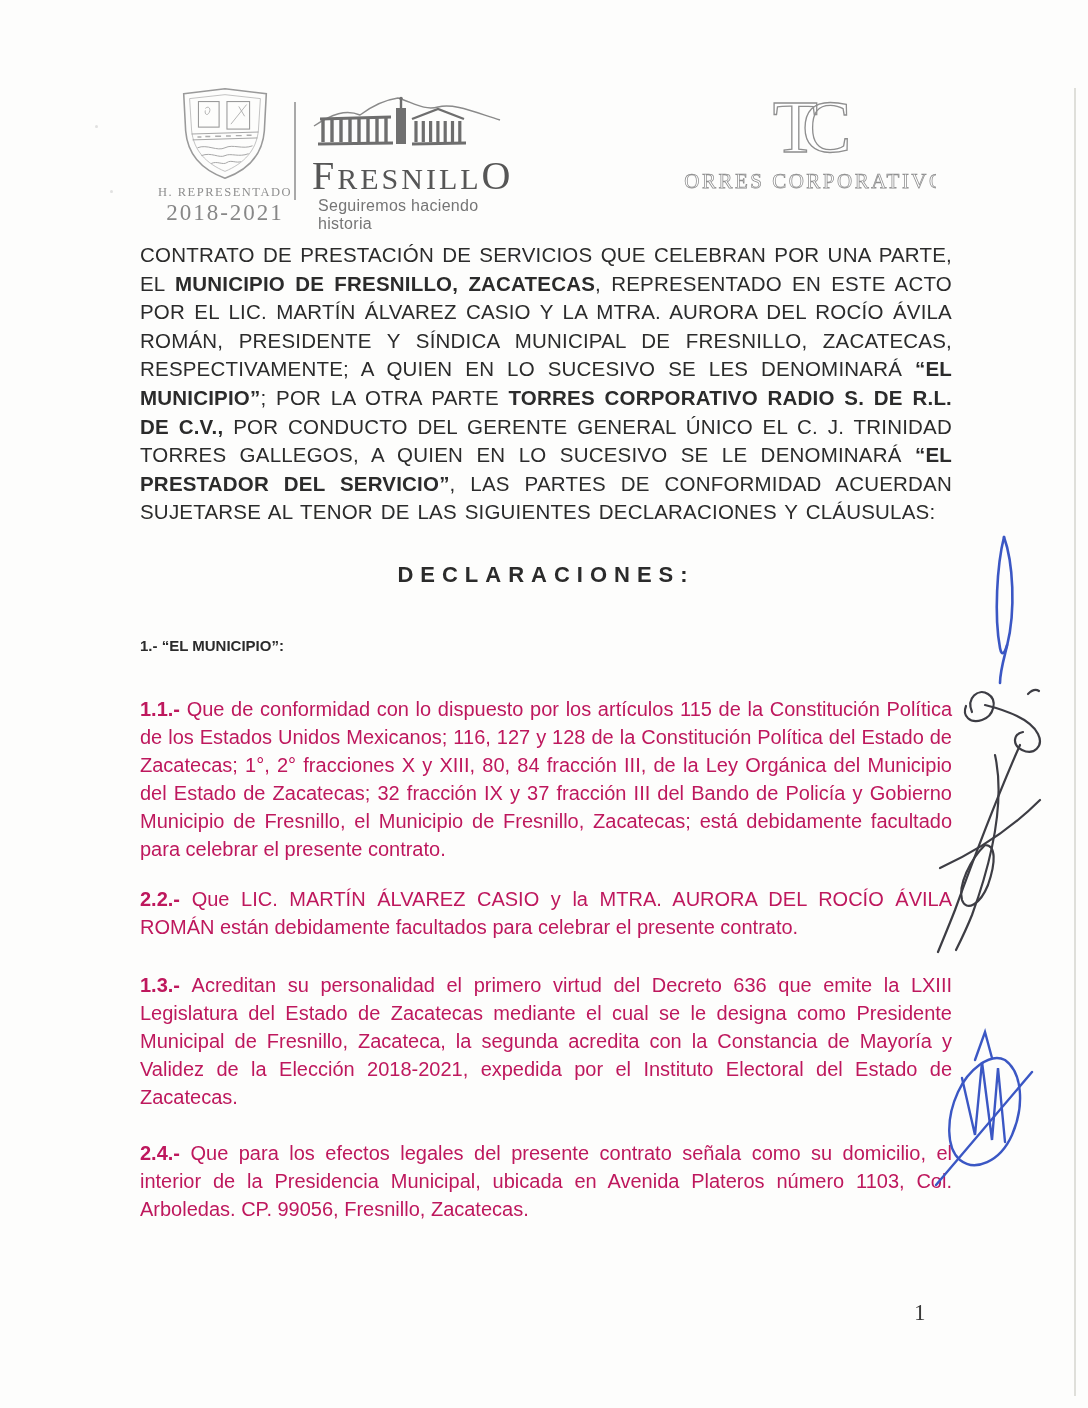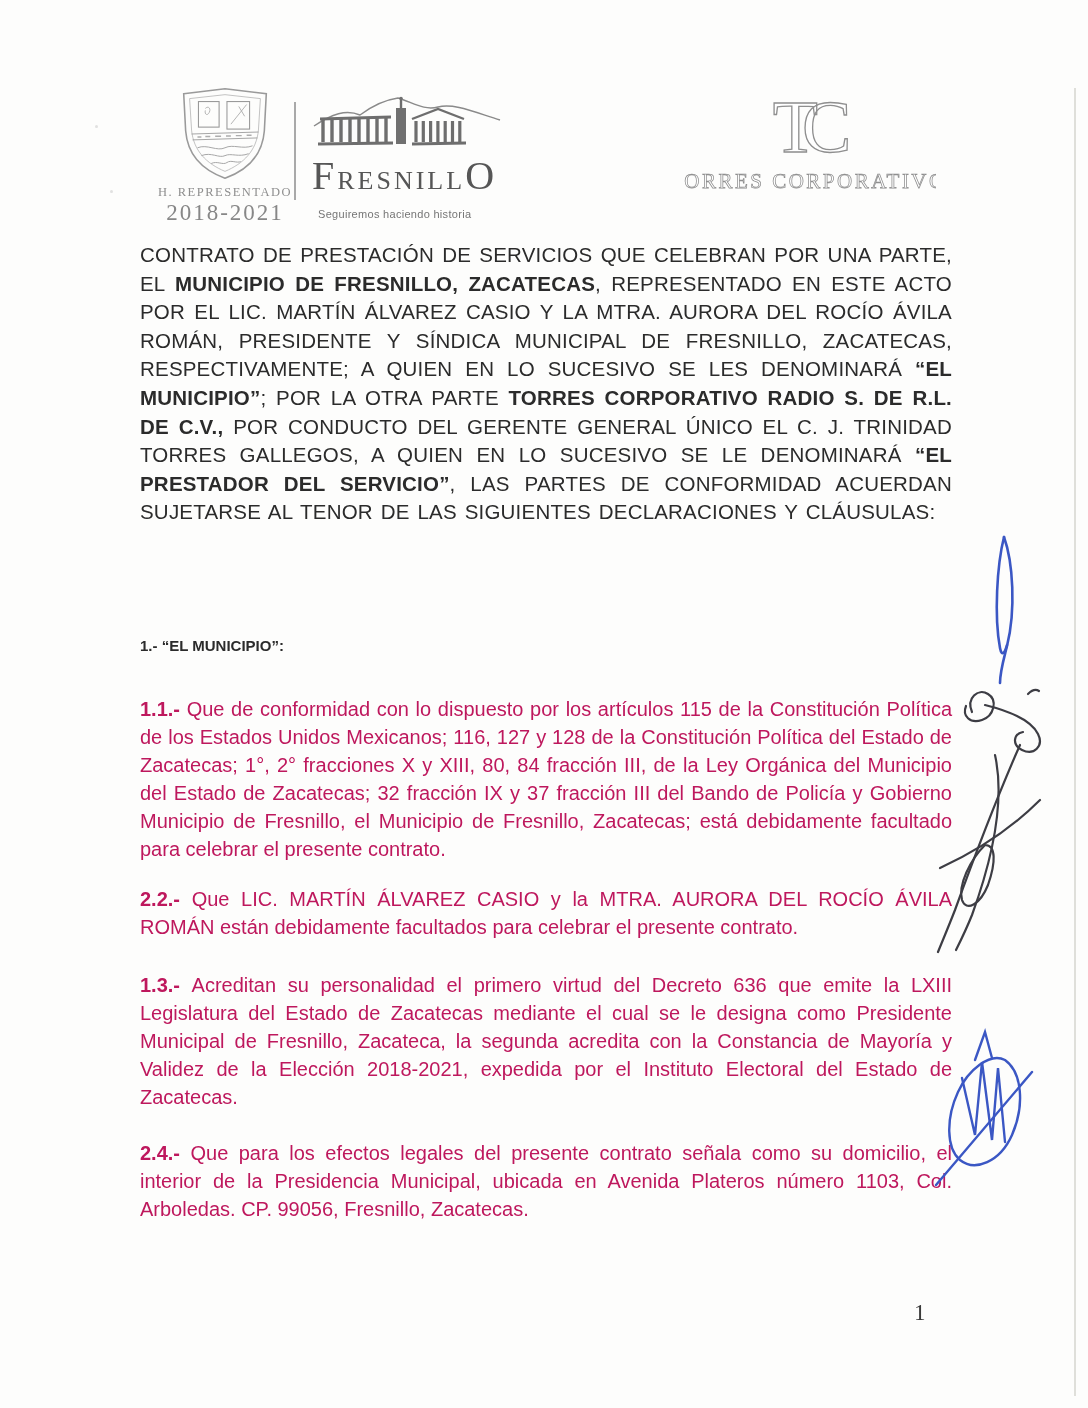--- a/index.html
+++ b/index.html
@@ -7,22 +7,22 @@
         font-family:"Liberation Sans", sans-serif;color:#2e2e2e;}
   
   .seal{position:absolute;left:158px;top:86px;width:134px;text-align:center;}
   .seal svg{display:block;margin:0 auto;}
   .seal-org{font-family:"Liberation Serif", serif;font-size:12.5px;letter-spacing:1.5px;color:#8e8e8e;margin-top:3px;}
   .seal-term{font-family:"Liberation Serif", serif;font-size:23px;letter-spacing:2px;color:#878787;}
   .logo-divider{position:absolute;left:294px;top:102px;width:2px;height:98px;background:#a9a9a9;}
   .fresnillo{position:absolute;left:312px;top:94px;width:200px;}
   .fres-word{font-family:"Liberation Serif", serif;color:#565656;letter-spacing:3px;line-height:1;margin-top:2px;white-space:nowrap;}
   .fres-word .big{font-size:40px;}
-  .fres-word .mid{font-size:26px;}
-  .fres-tag{font-size:11px;color:#757575;margin-top:12px;padding-left:6px;letter-spacing:.3px;}
+  .fres-word .mid{font-size:30px;}
+  .fres-tag{font-size:16px;color:#757575;margin-top:1px;padding-left:6px;letter-spacing:.3px;}
   .torres{position:absolute;left:684px;top:86px;width:252px;}
   .tc-mono{font-family:"Liberation Serif", serif;font-size:74px;letter-spacing:-16px;}
   .tc-word{font-family:"Liberation Serif", serif;font-size:21px;letter-spacing:2.5px;}
   
   .block{position:absolute;left:140px;width:812px;text-align:justify;margin-top:17px;}
   .caps{font-size:20.5px;line-height:28.6px;letter-spacing:.2px;word-spacing:2px;color:#2b2b2b;}
   .body{font-size:20px;line-height:28px;color:#be185d;}
   .decl-heading{position:absolute;left:140px;width:812px;text-align:center;margin:0;
     font-size:22px;font-weight:700;letter-spacing:7px;color:#2b2b2b;}
   .sec-title{font-weight:700;font-size:15px;color:#2b2b2b;}
@@ -81,20 +81,21 @@
 
   <div class="torres">
     <svg width="252" height="112" viewBox="0 0 252 112">
       <text class="tc-mono" x="120" y="66" text-anchor="middle" fill="#ffffff" stroke="#8f8f8f" stroke-width="1.3">TC</text>
       <text class="tc-word" x="124" y="102" text-anchor="middle" fill="#ffffff" stroke="#8f8f8f" stroke-width="0.75">TORRES CORPORATIVO</text>
     </svg>
   </div>
 
   <p class="block caps" style="top:224px;"><span>CONTRATO DE PRESTACIÓN DE SERVICIOS QUE CELEBRAN POR UNA PARTE, EL </span><span style="font-weight: 700;">MUNICIPIO DE FRESNILLO, ZACATECAS</span><span>, REPRESENTADO EN ESTE ACTO POR EL LIC. MARTÍN ÁLVAREZ CASIO Y LA MTRA. AURORA DEL ROCÍO ÁVILA ROMÁN, PRESIDENTE Y SÍNDICA MUNICIPAL DE FRESNILLO, ZACATECAS, RESPECTIVAMENTE; A QUIEN EN LO SUCESIVO SE LES DENOMINARÁ </span><span style="font-weight: 700;">“EL MUNICIPIO”</span><span>; POR LA OTRA PARTE </span><span style="font-weight: 700;">TORRES CORPORATIVO RADIO S. DE R.L. DE C.V.,</span><span> POR CONDUCTO DEL GERENTE GENERAL ÚNICO EL C. J. TRINIDAD TORRES GALLEGOS, A QUIEN EN LO SUCESIVO SE LE DENOMINARÁ </span><span style="font-weight: 700;">“EL PRESTADOR DEL SERVICIO”</span><span>, LAS PARTES DE CONFORMIDAD ACUERDAN SUJETARSE AL TENOR DE LAS SIGUIENTES DECLARACIONES Y CLÁUSULAS:</span></p>
 
+  <h2 class="decl-heading" style="top:562px;">DECLARACIONES:</h2>
 
   <p class="block sec-title" style="top:620px;"><span style="font-weight: 700;">1.- “EL MUNICIPIO”:</span></p>
 
   <p class="block body" style="top:678px;"><span style="font-weight: 700;">1.1.- </span><span>Que de conformidad con lo dispuesto por los artículos 115 de la Constitución Política de los Estados Unidos Mexicanos; 116, 127 y 128 de la Constitución Política del Estado de Zacatecas; 1°, 2° fracciones X y XIII, 80, 84 fracción III, de la Ley Orgánica del Municipio del Estado de Zacatecas; 32 fracción IX y 37 fracción III del Bando de Policía y Gobierno Municipio de Fresnillo, el Municipio de Fresnillo, Zacatecas; está debidamente facultado para celebrar el presente contrato.</span></p>
 
   <p class="block body" style="top:868px;"><span style="font-weight: 700;">2.2.- </span><span>Que LIC. MARTÍN ÁLVAREZ CASIO y la MTRA. AURORA DEL ROCÍO ÁVILA ROMÁN están debidamente facultados para celebrar el presente contrato.</span></p>
 
   <p class="block body" style="top:954px;"><span style="font-weight: 700;">1.3.- </span><span>Acreditan su personalidad el primero virtud del Decreto 636 que emite la LXIII Legislatura del Estado de Zacatecas mediante el cual se le designa como Presidente Municipal de Fresnillo, Zacateca, la segunda acredita con la Constancia de Mayoría y Validez de la Elección 2018-2021, expedida por el Instituto Electoral del Estado de Zacatecas.</span></p>
 
   <p class="block body" style="top:1122px;"><span style="font-weight: 700;">2.4.- </span><span>Que para los efectos legales del presente contrato señala como su domicilio, el interior de la Presidencia Municipal, ubicada en Avenida Plateros número 1103, Col. Arboledas. CP. 99056, Fresnillo, Zacatecas.</span></p>

